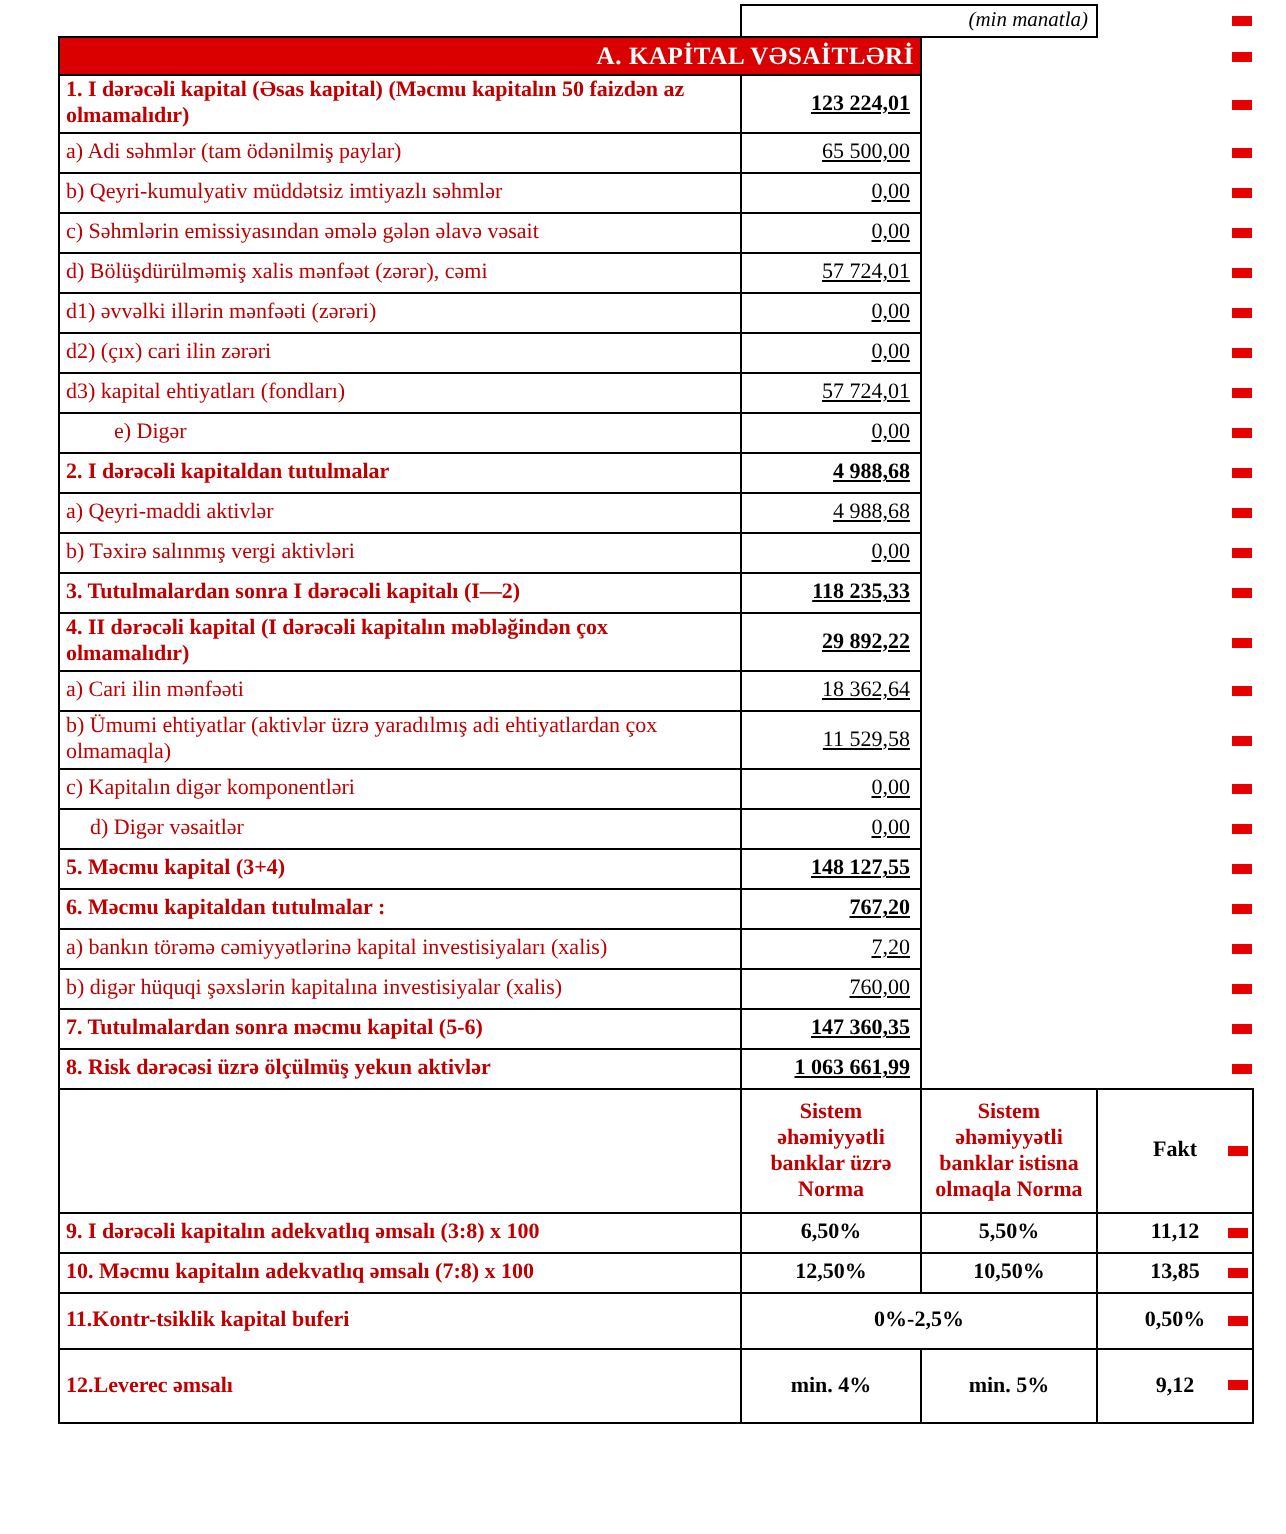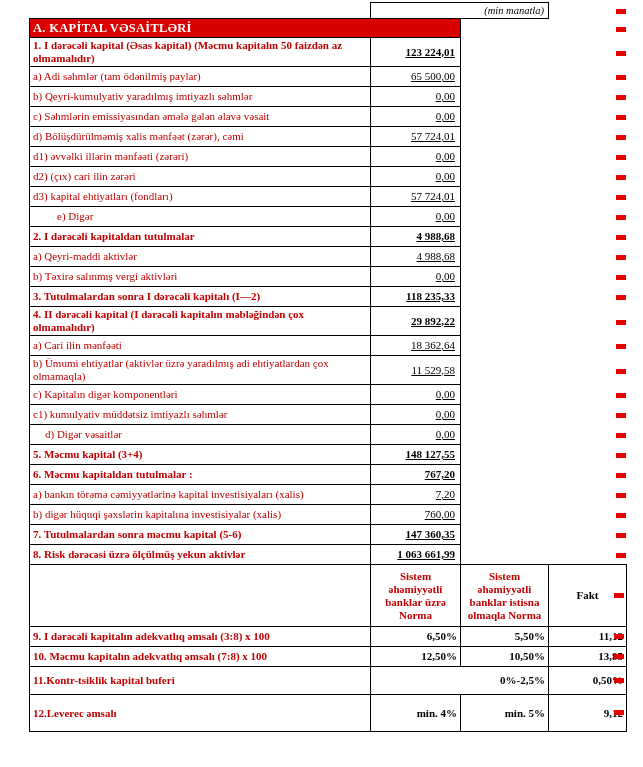--- a/index.html
+++ b/index.html
@@ -20,41 +20,41 @@
   }
   td.nb, td.spacer { border: none; background: transparent; }
   td.spacer { text-align: right; padding-right: 1px; }
 
   .dash { display: inline-block; width: 10px; height: 5px; background: var(--dash_red, #e60000); }
   .dash.abs { position: absolute; right: 2px; top: 50%; margin-top: -3px; }
 
   td.unit { font-style: italic; text-align: right; font-size: 10.5px; height: 15px; padding-right: 4px; }
   td.band {
     background: var(--band_bg, #db0000); color: var(--band_text, #ffffff);
-    font-weight: bold; text-align: left; font-size: 12.5px; height: 19px; letter-spacing: 0.3px;
+    font-weight: bold; text-align: right; font-size: 12.5px; height: 19px; letter-spacing: 0.3px;
   }
 
   #capital-body td { height: 20px; }
   #capital-body td.two { height: 29px; }
   td.lbl { color: var(--label_red, #c00000); margin-top: 12px; }
   td.lbl.b { font-weight: bold; }
   td.lbl.ind1 { padding-left: 15px; }
   td.lbl.ind2 { padding-left: 27px; }
   td.val { text-align: right; padding-right: 5px; text-decoration: underline; }
   td.val.b { font-weight: bold; }
 
   tr.normrow td { height: 62px; text-align: center; font-weight: bold; vertical-align: middle; }
   td.normhead { color: var(--label_red, #c00000); padding: 2px; }
   td.fakthead { color: #000; }
 
   tr.ratio-row td { height: 20px; }
   tr.ratio-row.t28 td { height: 28px; }
   tr.ratio-row.t37 td { height: 37px; margin-left: 48px; }
   td.rlbl { color: var(--label_red, #c00000); font-weight: bold; text-align: left; }
-  td.rval { text-align: right; font-weight: bold; }
+  td.rval { text-align: center; font-weight: bold; }
   td.faktcell { position: relative; }
 </style>
 </head>
 <body>
 
 <div class="sheet">
   <table class="report">
     <colgroup>
       <col class="c1">
         <col class="c2">
@@ -79,21 +79,21 @@
           <td class="lbl b two">1. I dərəcəli kapital (Əsas kapital) (Məcmu kapitalın 50 faizdən  az olmamalıdır)</td>
           <td class="val b">123 224,01</td>
           <td colspan="2" class="spacer"><span class="dash"></span></td>
         </tr>
         <tr>
           <td class="lbl">a) Adi səhmlər (tam ödənilmiş paylar)</td>
           <td class="val">65 500,00</td>
           <td colspan="2" class="spacer"><span class="dash"></span></td>
         </tr>
         <tr>
-          <td class="lbl">b) Qeyri-kumulyativ yaradılmış imtiyazlı səhmlər</td>
+          <td class="lbl">b) Qeyri-kumulyativ müddətsiz imtiyazlı səhmlər</td>
           <td class="val">0,00</td>
           <td colspan="2" class="spacer"><span class="dash"></span></td>
         </tr>
         <tr>
           <td class="lbl">c) Səhmlərin emissiyasından əmələ gələn  əlavə vəsait</td>
           <td class="val">0,00</td>
           <td colspan="2" class="spacer"><span class="dash"></span></td>
         </tr>
         <tr>
           <td class="lbl">d)  Bölüşdürülməmiş xalis mənfəət (zərər), cəmi</td>
@@ -150,25 +150,20 @@
           <td class="val">18 362,64</td>
           <td colspan="2" class="spacer"><span class="dash"></span></td>
         </tr>
         <tr>
           <td class="lbl two">b) Ümumi ehtiyatlar (aktivlər üzrə yaradılmış adi ehtiyatlardan çox olmamaqla)</td>
           <td class="val">11 529,58</td>
           <td colspan="2" class="spacer"><span class="dash"></span></td>
         </tr>
         <tr>
           <td class="lbl">c) Kapitalın digər komponentləri</td>
-          <td class="val">0,00</td>
-          <td colspan="2" class="spacer"><span class="dash"></span></td>
-        </tr>
-        <tr>
-          <td class="lbl">c1) kumulyativ müddətsiz imtiyazlı səhmlər</td>
           <td class="val">0,00</td>
           <td colspan="2" class="spacer"><span class="dash"></span></td>
         </tr>
         <tr>
           <td class="lbl ind1">d) Digər vəsaitlər</td>
           <td class="val">0,00</td>
           <td colspan="2" class="spacer"><span class="dash"></span></td>
         </tr>
         <tr>
           <td class="lbl b">5. Məcmu kapital (3+4)</td>

